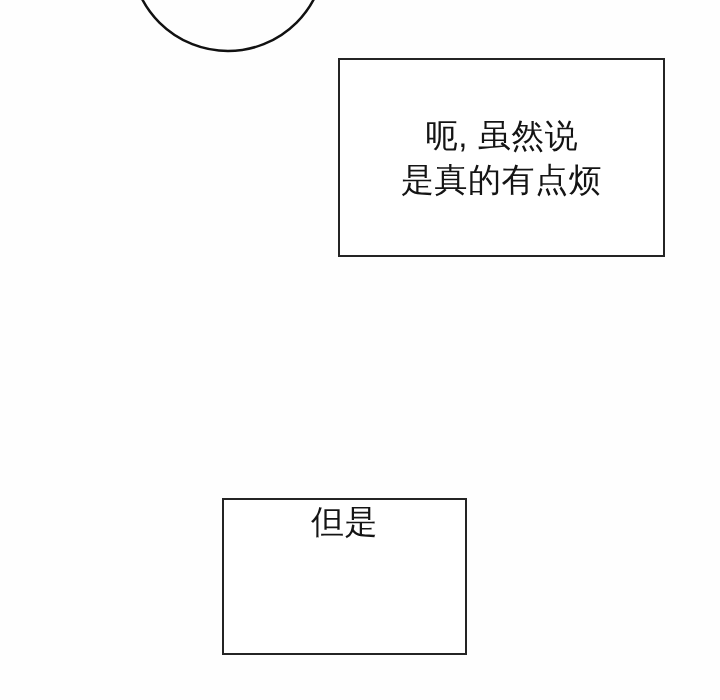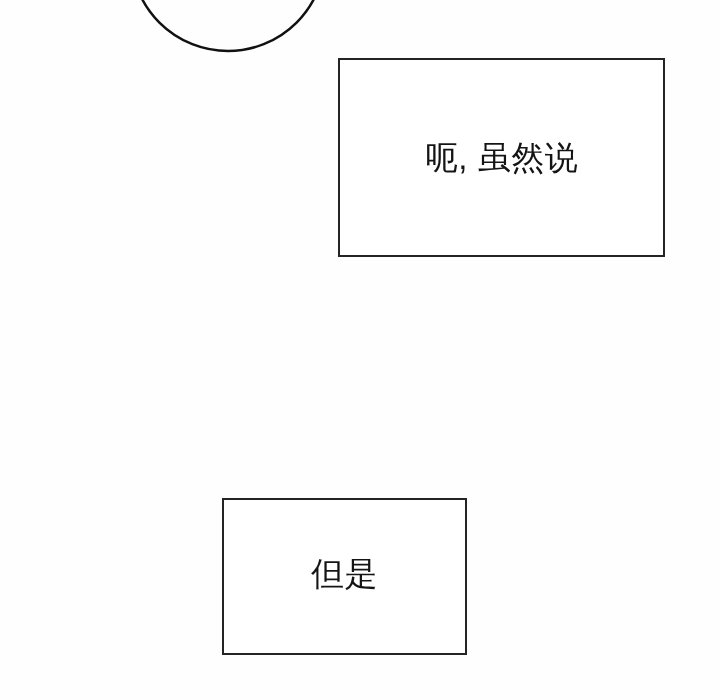--- a/index.html
+++ b/index.html
@@ -60,32 +60,34 @@
     height: 199px;
   }
 
   
   #box-thought-gohome {
     left: 222px;
     top: 498px;
     width: 245px;
     height: 157px;
     padding-bottom: 6px;
+    justify-content: space-between;
   }
 </style>
 </head>
 <body>
 
 <div id="comic-panel">
 
   <svg class="arc-layer" viewBox="0 0 720 700" width="720" height="700" xmlns="http://www.w3.org/2000/svg">
     <circle cx="228" cy="-46" r="97" fill="none" stroke="#111111" stroke-width="2.5"></circle>
   </svg>
 
   <div class="story-box" id="box-thought-annoyed">
     <div class="line">呃, 虽然说</div>
+    <div class="line">是真的有点烦</div>
   </div>
 
   <div class="story-box" id="box-thought-gohome">
     <div class="line">但是</div>
   </div>
 
 </div>
 
 </body></html>

